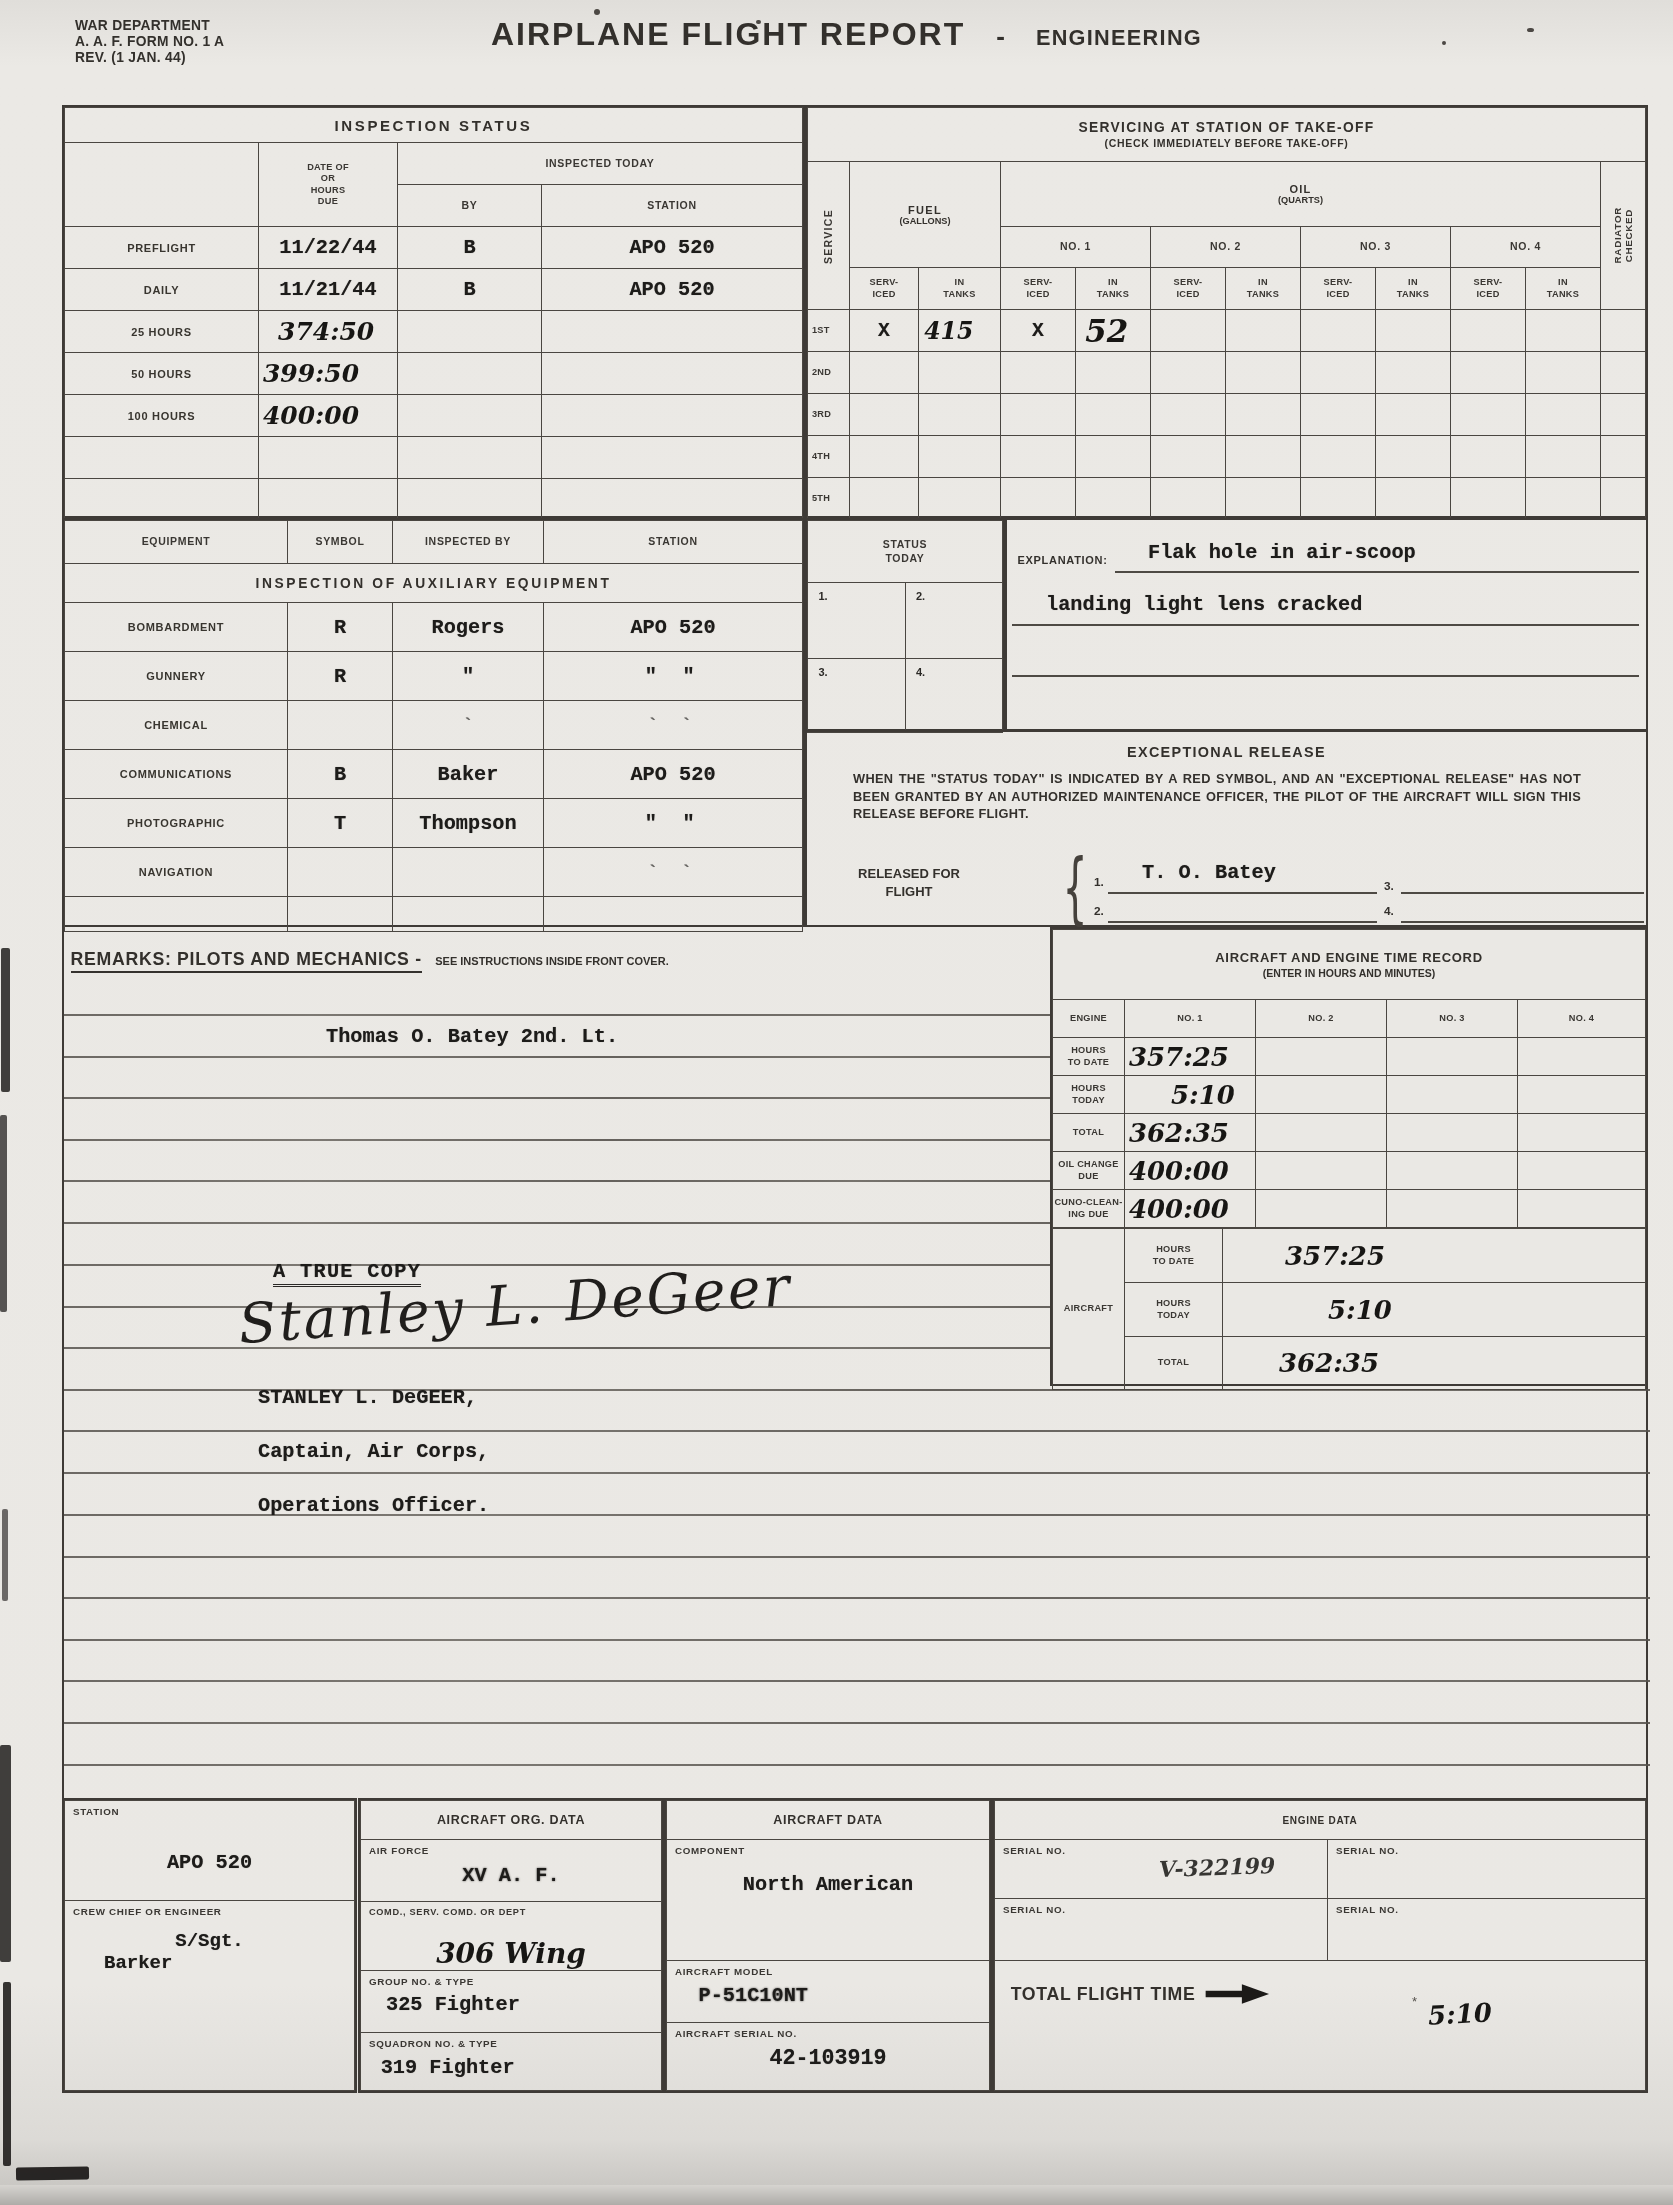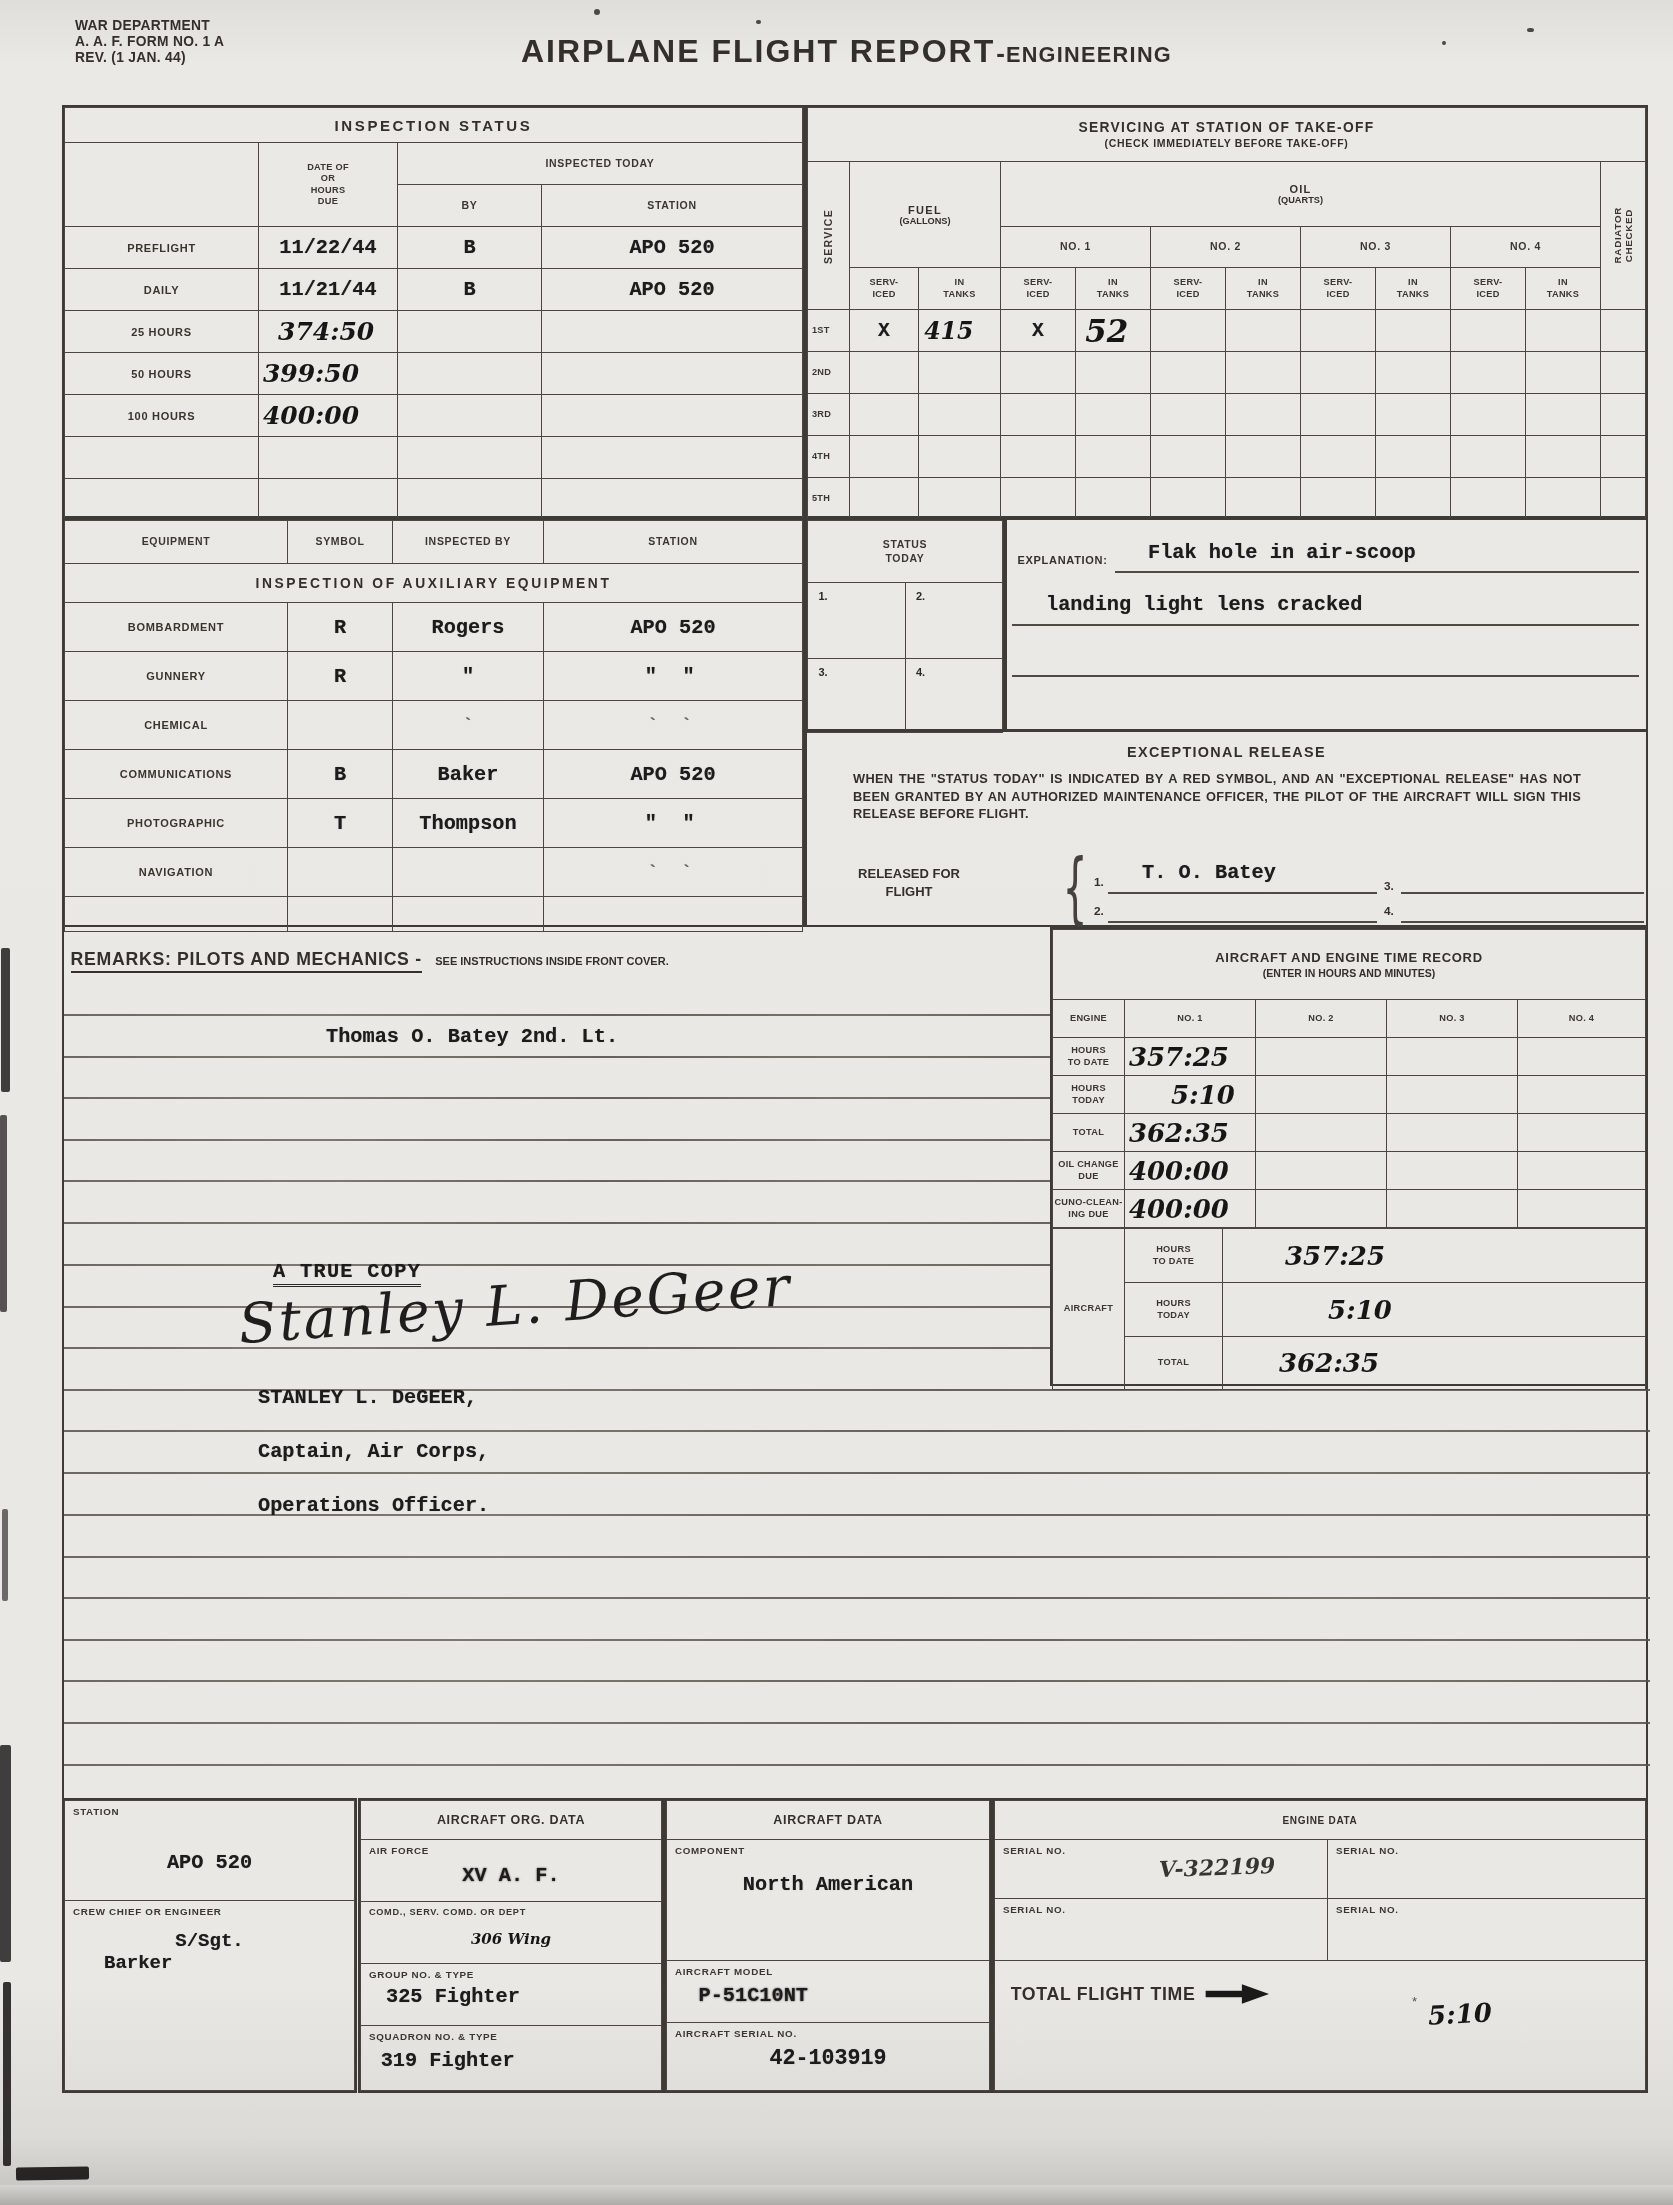--- a/index.html
+++ b/index.html
@@ -48,21 +48,21 @@
   <div class="speck" style="left:756px;top:19.7px;width:4.6px;height:4.6px"></div>
   <div class="speck" style="left:1527px;top:27.6px;width:6.6px;height:4.6px"></div>
   <div class="speck" style="left:1442px;top:41px;width:3.9px;height:3.9px"></div>
   <div class="abs" style="left:0;top:2185px;width:1673px;height:20.3px;background:linear-gradient(180deg,#d6d4d0,#aeaca8)"></div>
 
   <div class="abs printed stack" style="left:75px;top:18.4px;font-size:13.8px;line-height:1.15;letter-spacing:0.3px">
     <span>WAR DEPARTMENT</span>
     <span>A. A. F. FORM NO. 1 A</span>
     <span>REV. (1 JAN. 44)</span>
   </div>
-  <div class="abs" style="left:420px;top:33px;width:853px;display:flex;align-items:baseline;justify-content:center;gap:1px">
+  <div class="abs" style="left:420px;top:16px;width:853px;display:flex;align-items:baseline;justify-content:center;gap:31px">
     <span class="printed" style="font-size:32px;letter-spacing:2px">AIRPLANE FLIGHT REPORT</span>
     <span class="printed" style="font-size:26px">-</span>
     <span class="printed" style="font-size:21.7px;letter-spacing:1.3px">ENGINEERING</span>
   </div>
 
   <div class="panel" style="left:62px;top:105px;width:743px;height:413px">
     <table class="grid">
       <colgroup>
           <col style="width:194px">
           <col style="width:139px">
@@ -578,21 +578,21 @@
           </tr>
       <tr style="height:62px">
             <td class="fcell">
         <span class="flabel">AIR FORCE</span>
         <div class="fvalue typed" style="font-size:20.3px;margin-top:7.9px;text-shadow:0 0 2px rgba(20,18,16,.8)">XV A. F.</div>
             </td>
           </tr>
       <tr style="height:62px">
             <td class="fcell">
         <span class="flabel" style="font-size:9.2px">COMD., SERV. COMD. OR DEPT</span>
-        <div class="fvalue hand" style="font-size:15px;margin-top:13px">306 Wing</div>
+        <div class="fvalue hand" style="font-size:28px;margin-top:20px">306 Wing</div>
             </td>
           </tr>
       <tr style="height:62px">
             <td class="fcell">
         <span class="flabel">GROUP NO. &amp; TYPE</span>
         <div class="fvalue typed" style="font-size:20.3px;margin-top:5.2px;text-align:left;padding-left:25px">325 Fighter</div>
             </td>
           </tr>
       <tr>
             <td class="fcell">

